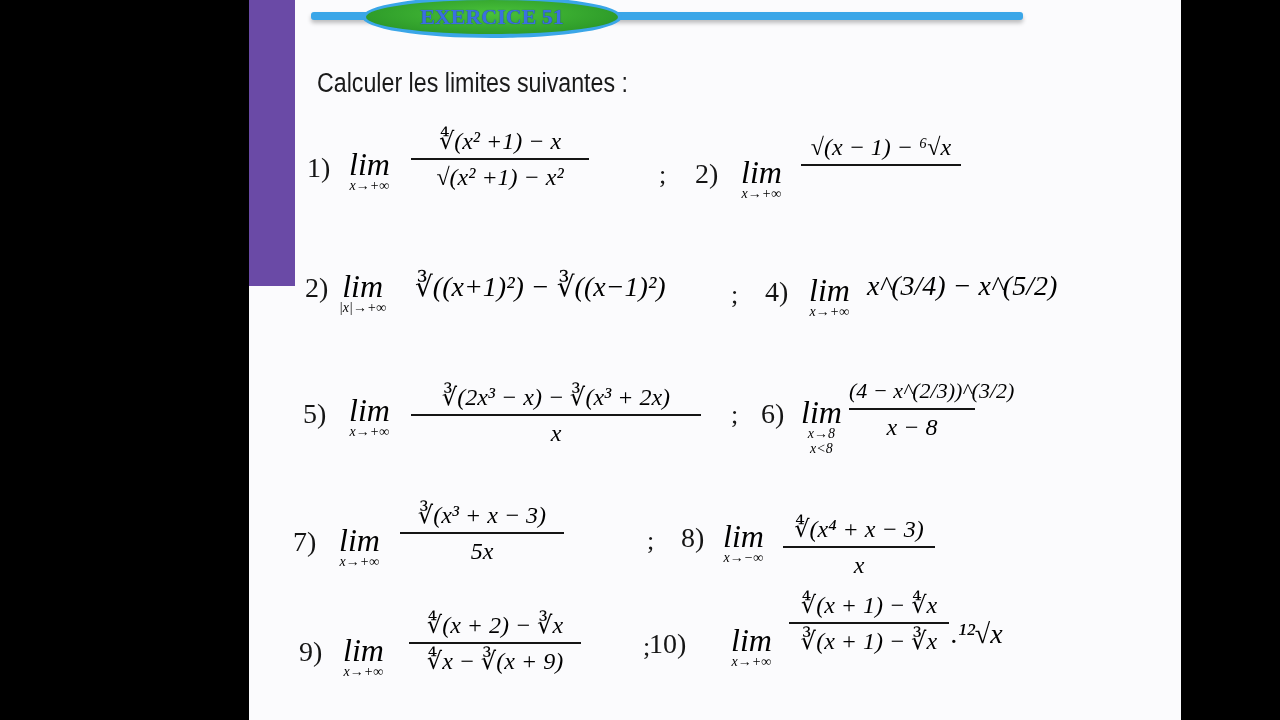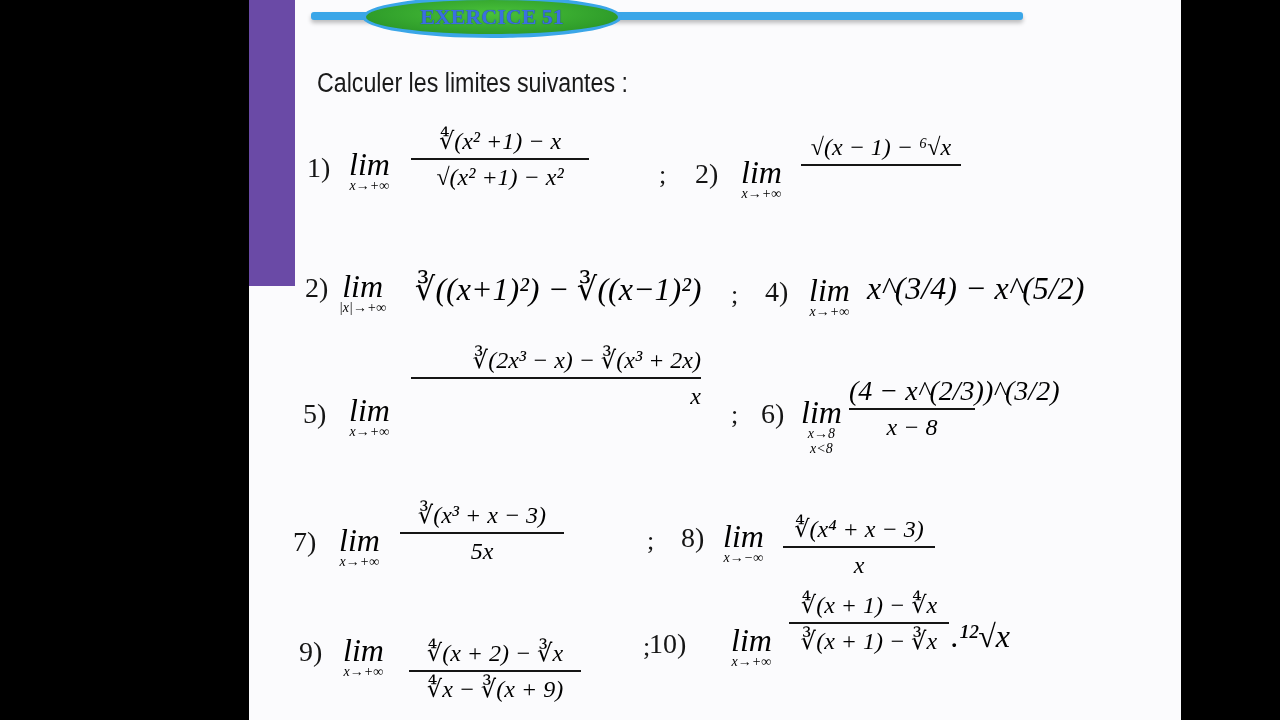--- a/index.html
+++ b/index.html
@@ -14,21 +14,21 @@
   .instruction{position:absolute;left:68px;top:68px;font-family:"Liberation Sans","DejaVu Sans",sans-serif;font-size:27px;color:#1a1a1a;transform:scaleX(0.86);transform-origin:left top;}
   .ex{position:absolute;color:#151515;font-size:28px;white-space:nowrap;}
   .num{font-size:28px;}
   .lim{position:absolute;display:inline-block;text-align:center;}
   .lim .l{font-size:32px;line-height:28px;display:block;font-style:italic;}
   .lim .sub{font-size:14px;font-style:italic;display:block;line-height:15px;}
   .frac{position:absolute;display:inline-block;text-align:center;}
   .frac .n,.frac .d{display:block;font-size:24px;font-style:italic;line-height:34px;white-space:nowrap;}
   .frac .bar{display:block;height:2px;background:#151515;}
   .sep{position:absolute;font-size:26px;color:#151515;}
-  .expr{position:absolute;font-size:32px;font-style:italic;white-space:nowrap;}
+  .expr{position:absolute;font-size:28px;font-style:italic;white-space:nowrap;}
 </style>
 </head>
 <body>
 
 <div class="page">
   <div class="purple-bar"></div>
   <div class="header-line"></div>
   <div class="badge">
     <span>EXERCICE 51</span>
   </div>
@@ -67,34 +67,34 @@
     <span class="l">lim</span>
     <span class="sub">x→+∞</span>
   </div>
   <span class="expr" style="left:618px;top:270px;">x^(3/4) − x^(5/2)</span>
 
   <span class="ex num" style="left:54px;top:398px;">5)</span>
   <div class="lim" style="left:100px;top:396px;">
     <span class="l">lim</span>
     <span class="sub">x→+∞</span>
   </div>
-  <div class="frac" style="left:162px;top:343px;width:290px;text-align:right;">
+  <div class="frac" style="left:162px;top:380px;width:290px;">
     <span class="n">∛(2x³ − x) − ∛(x³ + 2x)</span>
     <span class="bar"></span>
     <span class="d">x</span>
   </div>
   <span class="sep" style="left:482px;top:400px;">;</span>
   <span class="ex num" style="left:512px;top:398px;">6)</span>
   <div class="lim" style="left:552px;top:398px;">
     <span class="l">lim</span>
     <span class="sub">x→8</span>
     <span class="sub">x&lt;8</span>
   </div>
   <div class="frac" style="left:600px;top:374px;width:126px;">
-    <span class="n" style="font-size:28px;">(4 − x^(2/3))^(3/2)</span>
+    <span class="n" style="font-size:22px;">(4 − x^(2/3))^(3/2)</span>
     <span class="bar"></span>
     <span class="d">x − 8</span>
   </div>
 
   <span class="ex num" style="left:44px;top:526px;">7)</span>
   <div class="lim" style="left:90px;top:526px;">
     <span class="l">lim</span>
     <span class="sub">x→+∞</span>
   </div>
   <div class="frac" style="left:151px;top:498px;width:164px;">
@@ -112,21 +112,21 @@
     <span class="n">∜(x⁴ + x − 3)</span>
     <span class="bar"></span>
     <span class="d">x</span>
   </div>
 
   <span class="ex num" style="left:50px;top:636px;">9)</span>
   <div class="lim" style="left:94px;top:636px;">
     <span class="l">lim</span>
     <span class="sub">x→+∞</span>
   </div>
-  <div class="frac" style="left:160px;top:608px;width:172px;margin-top:28px;">
+  <div class="frac" style="left:160px;top:608px;width:172px;">
     <span class="n">∜(x + 2) − ∛x</span>
     <span class="bar"></span>
     <span class="d">∜x − ∛(x + 9)</span>
   </div>
   <span class="sep" style="left:394px;top:632px;">;</span>
   <span class="ex num" style="left:400px;top:628px;">10)</span>
   <div class="lim" style="left:482px;top:626px;">
     <span class="l">lim</span>
     <span class="sub">x→+∞</span>
   </div>

